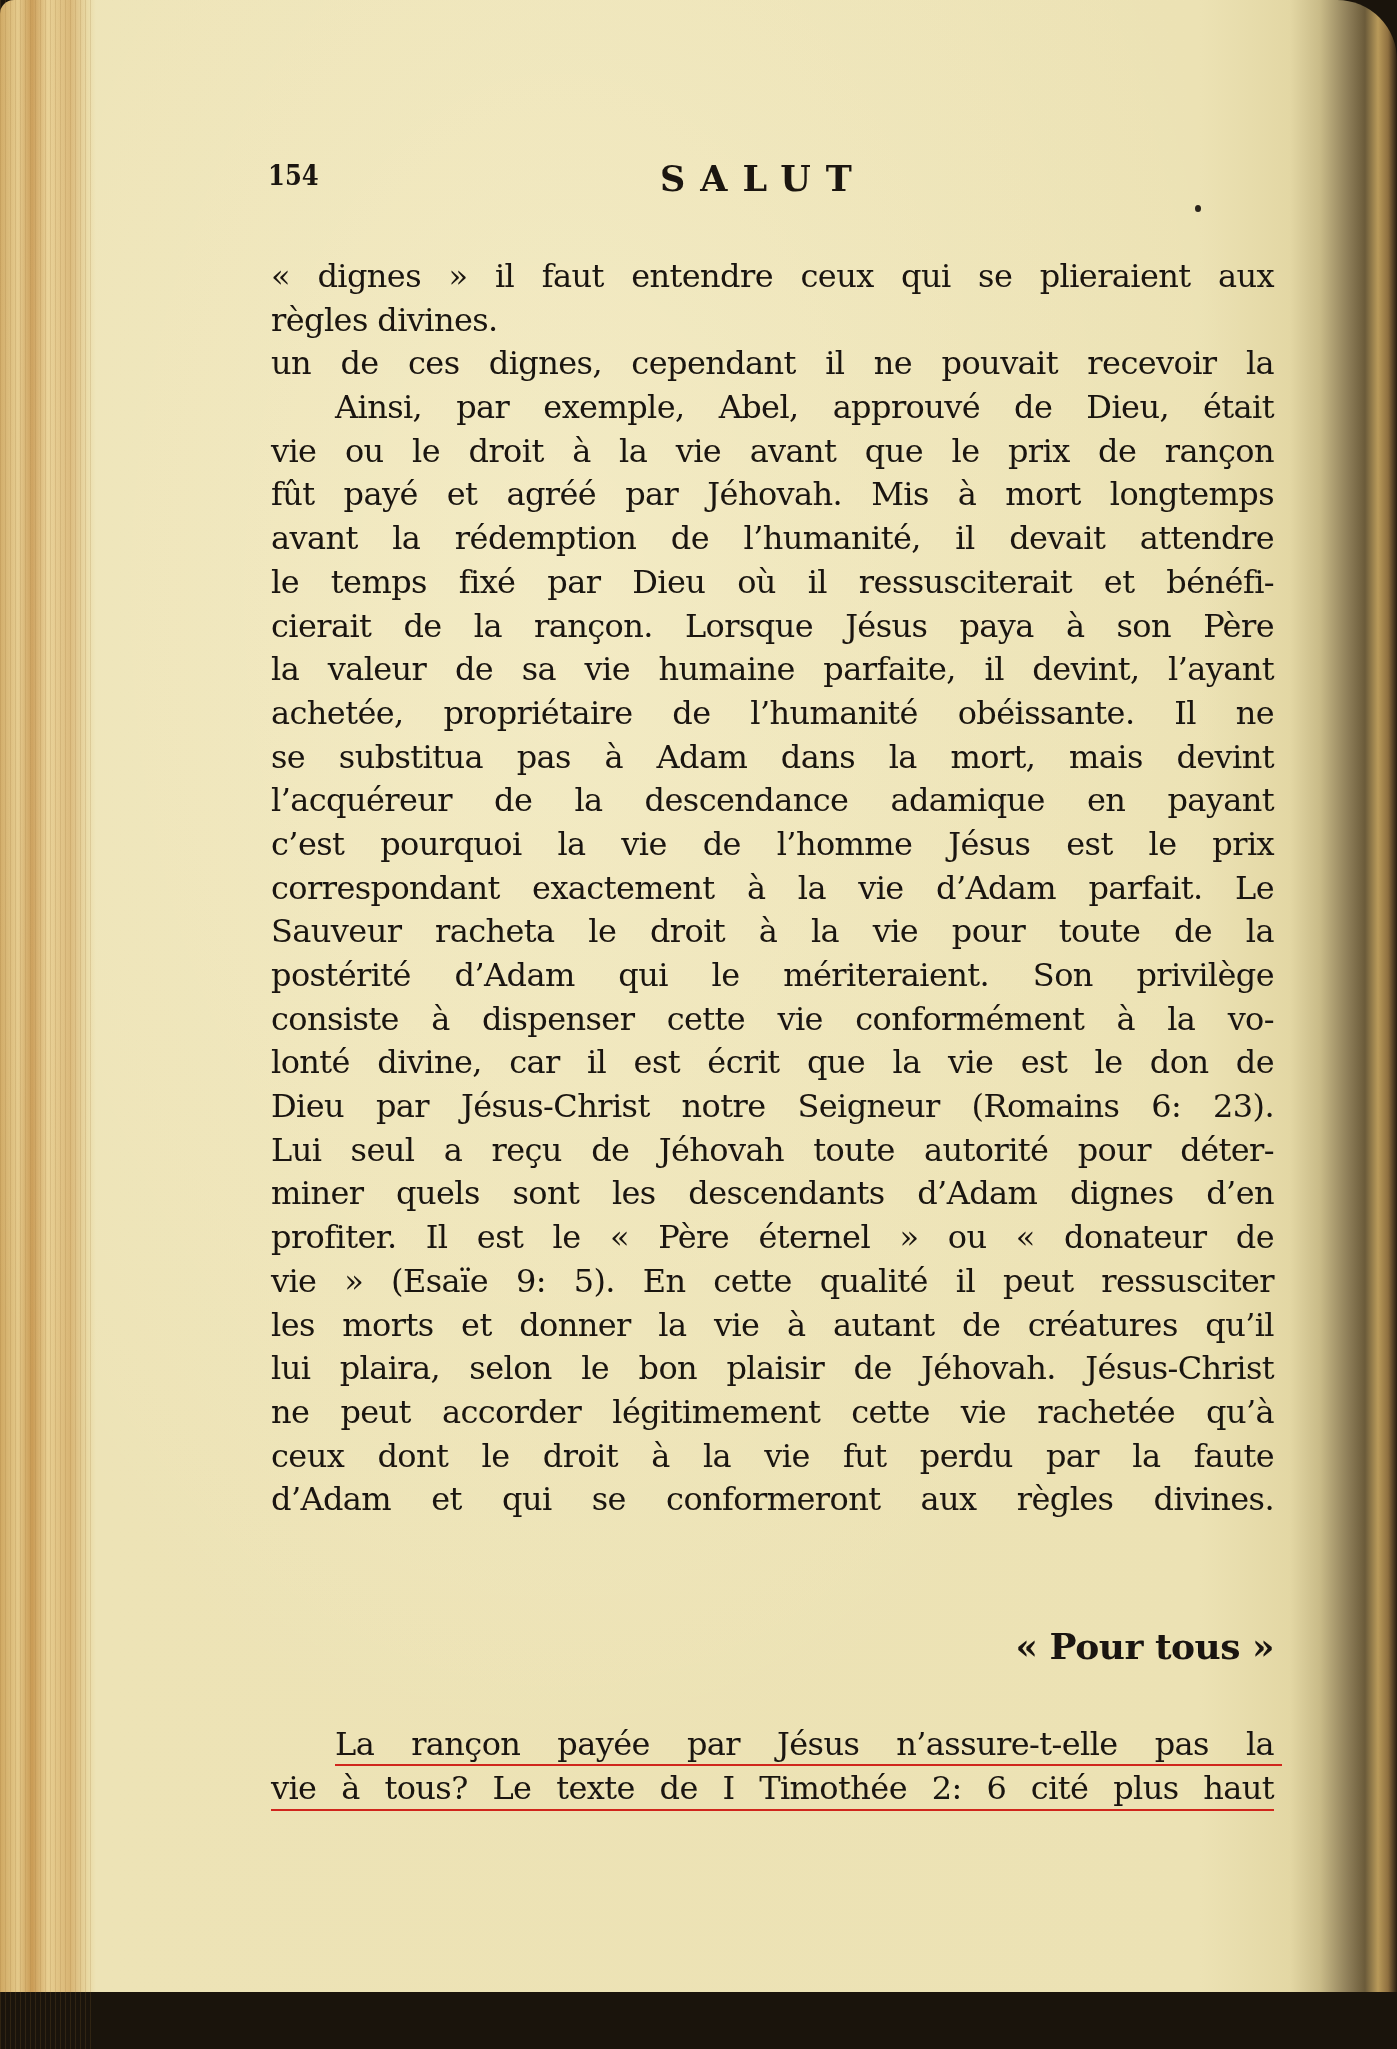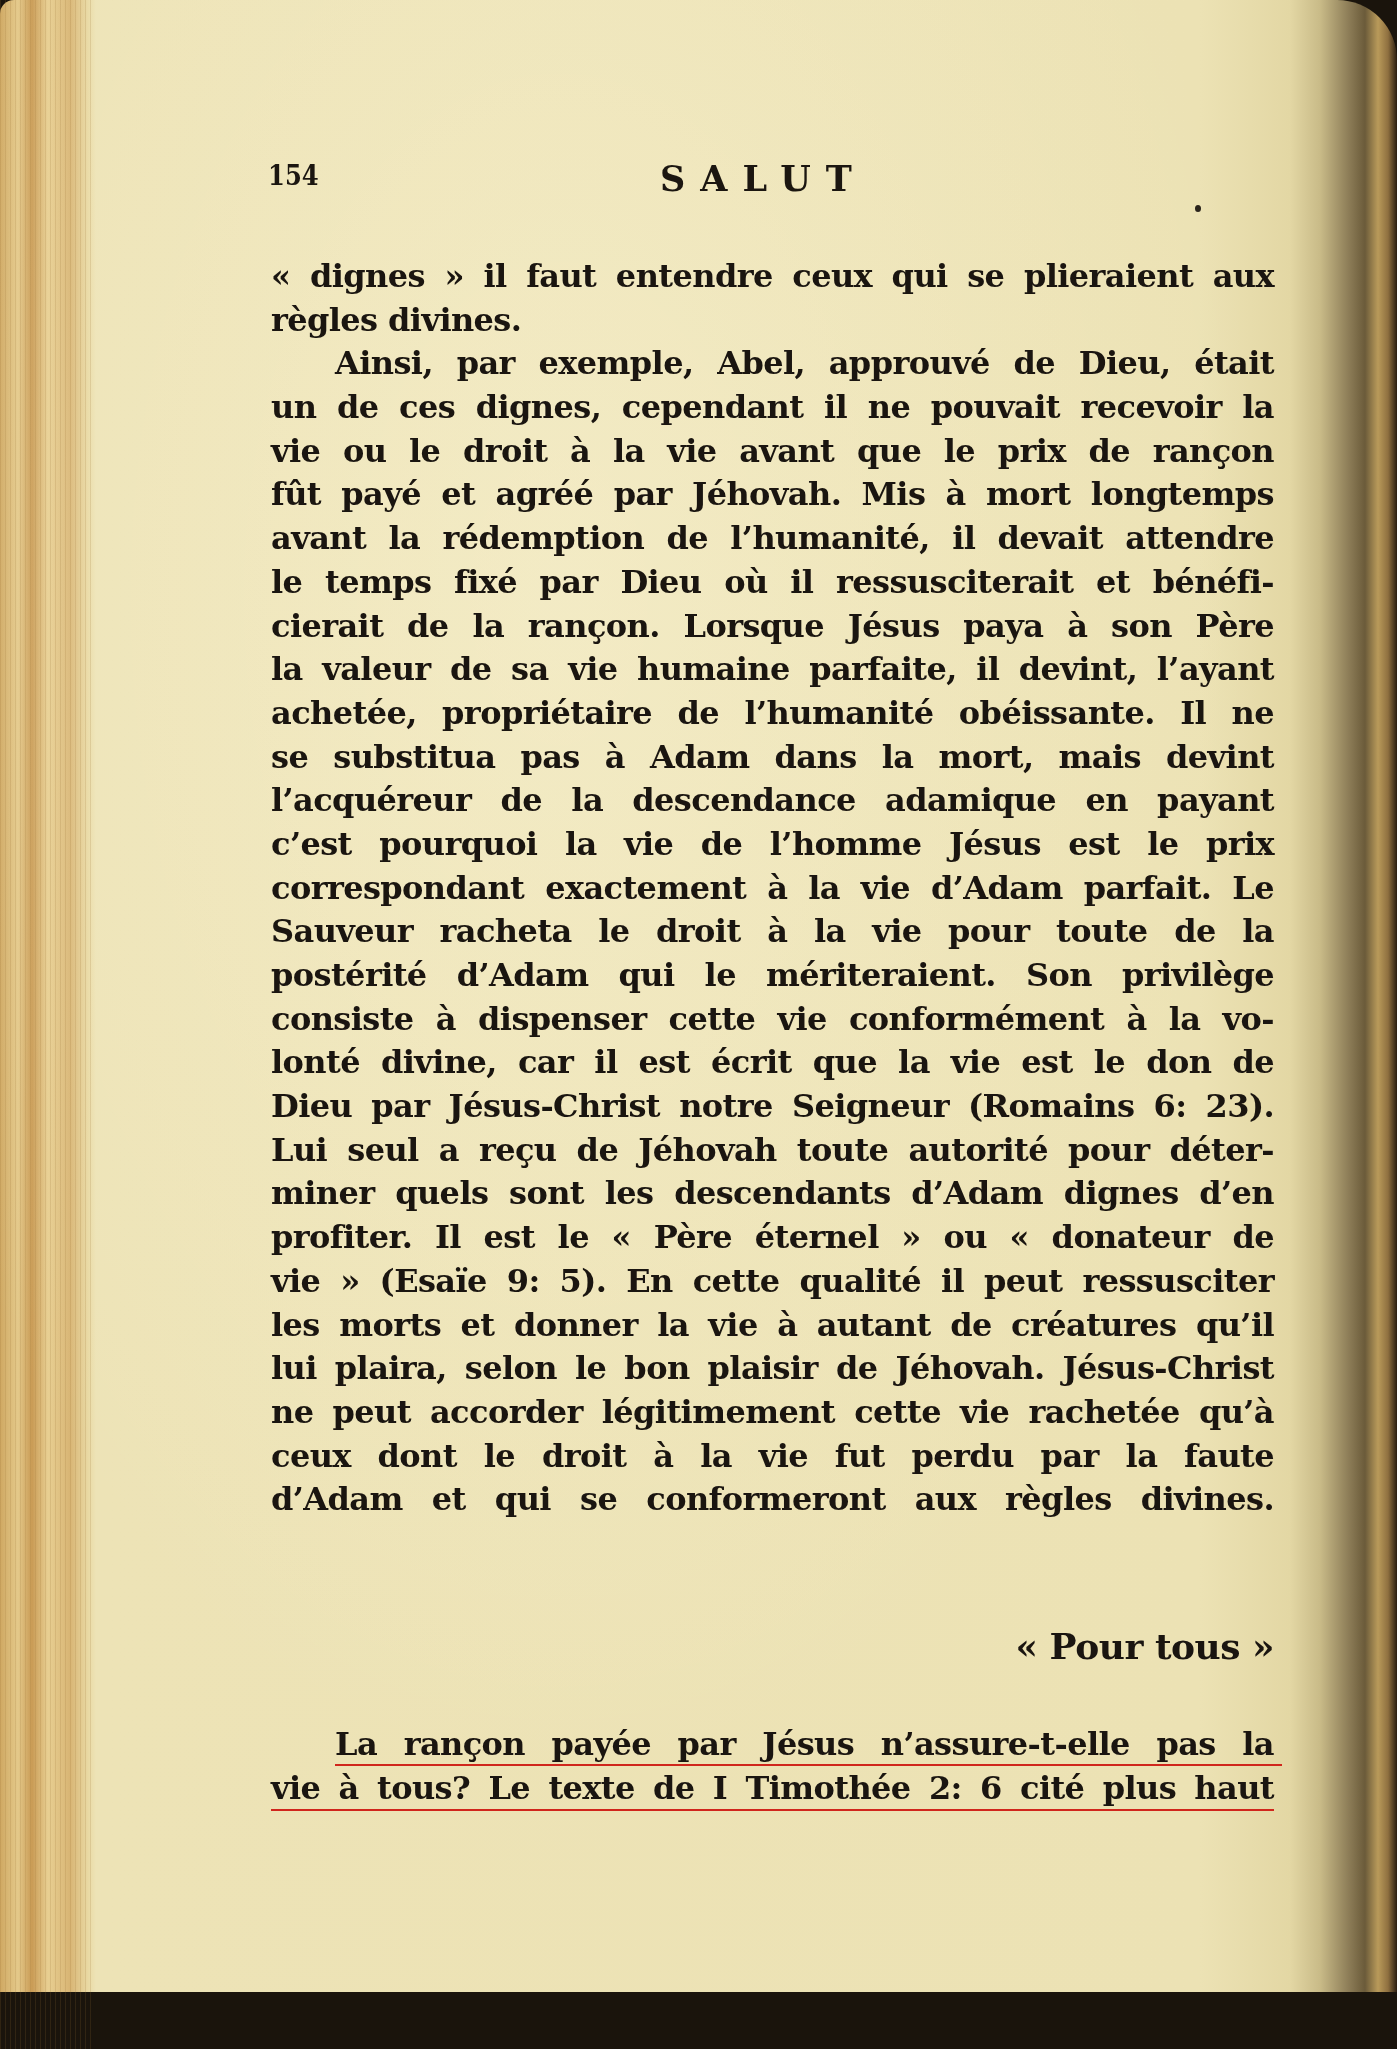--- a/index.html
+++ b/index.html
@@ -35,21 +35,21 @@
   }
   .dot {
     position: absolute; left: 1195px; top: 205px; width: 6px; height: 7px;
     background: #2a241c; border-radius: 50%;
   }
   .body {
     position: absolute; left: 271px; top: 255px; width: 1003px;
   }
   .line {
     height: 43.7px; line-height: 43.7px;
-    font-size: 32px; font-weight: bold; color: #1a1510;
+    font-size: 32px; font-weight: normal; color: #1a1510;
     white-space: nowrap; text-align: justify; text-align-last: justify;
     letter-spacing: -0.6px;
   }
   .line.last { text-align-last: left; }
   .line.indent { padding-left: 64px; }
   .section-title {
     position: absolute; left: 271px; top: 1625px; width: 1003px;
     text-align: right; font-size: 36px; font-weight: bold; color: #1a1510;
     letter-spacing: -0.5px;
   }
@@ -67,22 +67,22 @@
 
   <div class="header-num">154</div>
   <div class="header-title">SALUT</div>
   <div class="dot"></div>
 
   <div class="body">
 
     <div class="line">« dignes » il faut entendre ceux qui se plieraient aux</div>
     <div class="line last">règles divines.</div>
 
+    <div class="line">un de ces dignes, cependant il ne pouvait recevoir la</div>
     <div class="line indent">Ainsi, par exemple, Abel, approuvé de Dieu, était</div>
-    <div class="line">un de ces dignes, cependant il ne pouvait recevoir la</div>
     <div class="line">vie ou le droit à la vie avant que le prix de rançon</div>
     <div class="line">fût payé et agréé par Jéhovah. Mis à mort longtemps</div>
     <div class="line">avant la rédemption de l’humanité, il devait attendre</div>
     <div class="line">le temps fixé par Dieu où il ressusciterait et bénéfi-</div>
     <div class="line">cierait de la rançon. Lorsque Jésus paya à son Père</div>
     <div class="line">la valeur de sa vie humaine parfaite, il devint, l’ayant</div>
     <div class="line">achetée, propriétaire de l’humanité obéissante. Il ne</div>
     <div class="line">se substitua pas à Adam dans la mort, mais devint</div>
     <div class="line">l’acquéreur de la descendance adamique en payant</div>
     <div class="line">c’est pourquoi la vie de l’homme Jésus est le prix</div>

